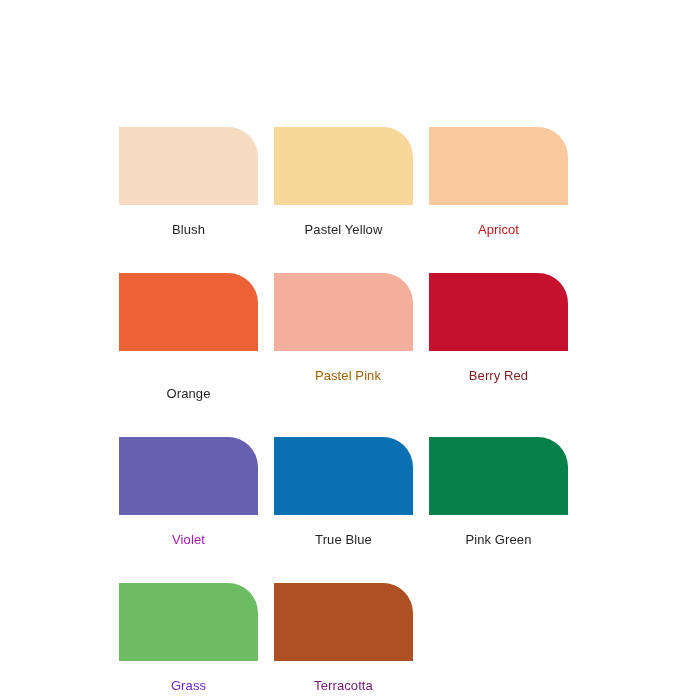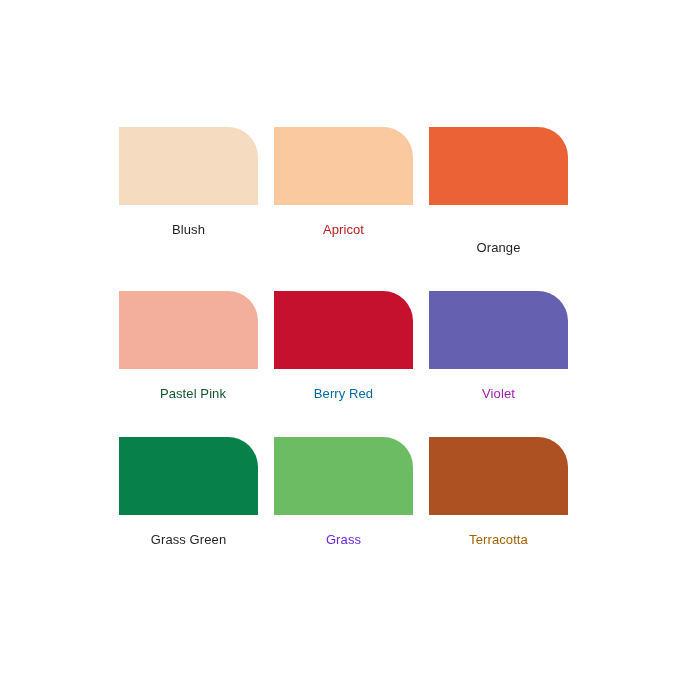--- a/index.html
+++ b/index.html
@@ -56,45 +56,53 @@
 </head>
 <body style="background: rgb(255, 255, 255);">
 
 <div id="palette-board">
   <div class="swatch-grid">
       <div class="swatch-cell">
         <div class="swatch-chip" style="background-color: rgb(245, 220, 192);"></div>
         <div class="swatch-label" style="color: rgb(35, 31, 32);">Blush</div>
       </div>
       <div class="swatch-cell">
+        <div class="swatch-chip" style="background-color: rgb(248, 215, 154);"></div>
+        <div class="swatch-label" style="color: rgb(35, 31, 32);">Pastel Yellow</div>
+      </div>
+      <div class="swatch-cell">
         <div class="swatch-chip" style="background-color: rgb(250, 201, 160);"></div>
         <div class="swatch-label" style="color: #b91c1c;">Apricot</div>
       </div>
       <div class="swatch-cell">
         <div class="swatch-chip" style="background-color: rgb(236, 98, 55);"></div>
         <div class="swatch-label" style="color: rgb(35, 31, 32); margin-top: 36px;">Orange</div>
       </div>
       <div class="swatch-cell">
         <div class="swatch-chip" style="background-color: rgb(244, 174, 156);"></div>
-        <div class="swatch-label" style="color: #14532d; margin-left: 9px;">Pastel Pink</div>
+        <div class="swatch-label" style="color: #a16207; margin-left: 9px;">Pastel Pink</div>
       </div>
       <div class="swatch-cell">
         <div class="swatch-chip" style="background-color: rgb(197, 16, 46);"></div>
-        <div class="swatch-label" style="color: #0369a1;">Berry Red</div>
+        <div class="swatch-label" style="color: #7f1d1d;">Berry Red</div>
       </div>
       <div class="swatch-cell">
         <div class="swatch-chip" style="background-color: rgb(101, 96, 175);"></div>
         <div class="swatch-label" style="color: #a21caf;">Violet</div>
       </div>
       <div class="swatch-cell">
+        <div class="swatch-chip" style="background-color: rgb(10, 111, 179);"></div>
+        <div class="swatch-label" style="color: rgb(35, 31, 32);">True Blue</div>
+      </div>
+      <div class="swatch-cell">
         <div class="swatch-chip" style="background-color: rgb(7, 128, 74);"></div>
-        <div class="swatch-label" style="color: rgb(35, 31, 32);">Grass Green</div>
+        <div class="swatch-label" style="color: rgb(35, 31, 32);">Pink Green</div>
       </div>
       <div class="swatch-cell">
         <div class="swatch-chip" style="background-color: rgb(108, 188, 99);"></div>
         <div class="swatch-label" style="color: #6d28d9;">Grass</div>
       </div>
       <div class="swatch-cell">
         <div class="swatch-chip" style="background-color: rgb(174, 81, 34);"></div>
-        <div class="swatch-label" style="color: #a16207;">Terracotta</div>
+        <div class="swatch-label" style="color: #701a75;">Terracotta</div>
       </div>
     </div>
 </div>
 
 </body></html>

